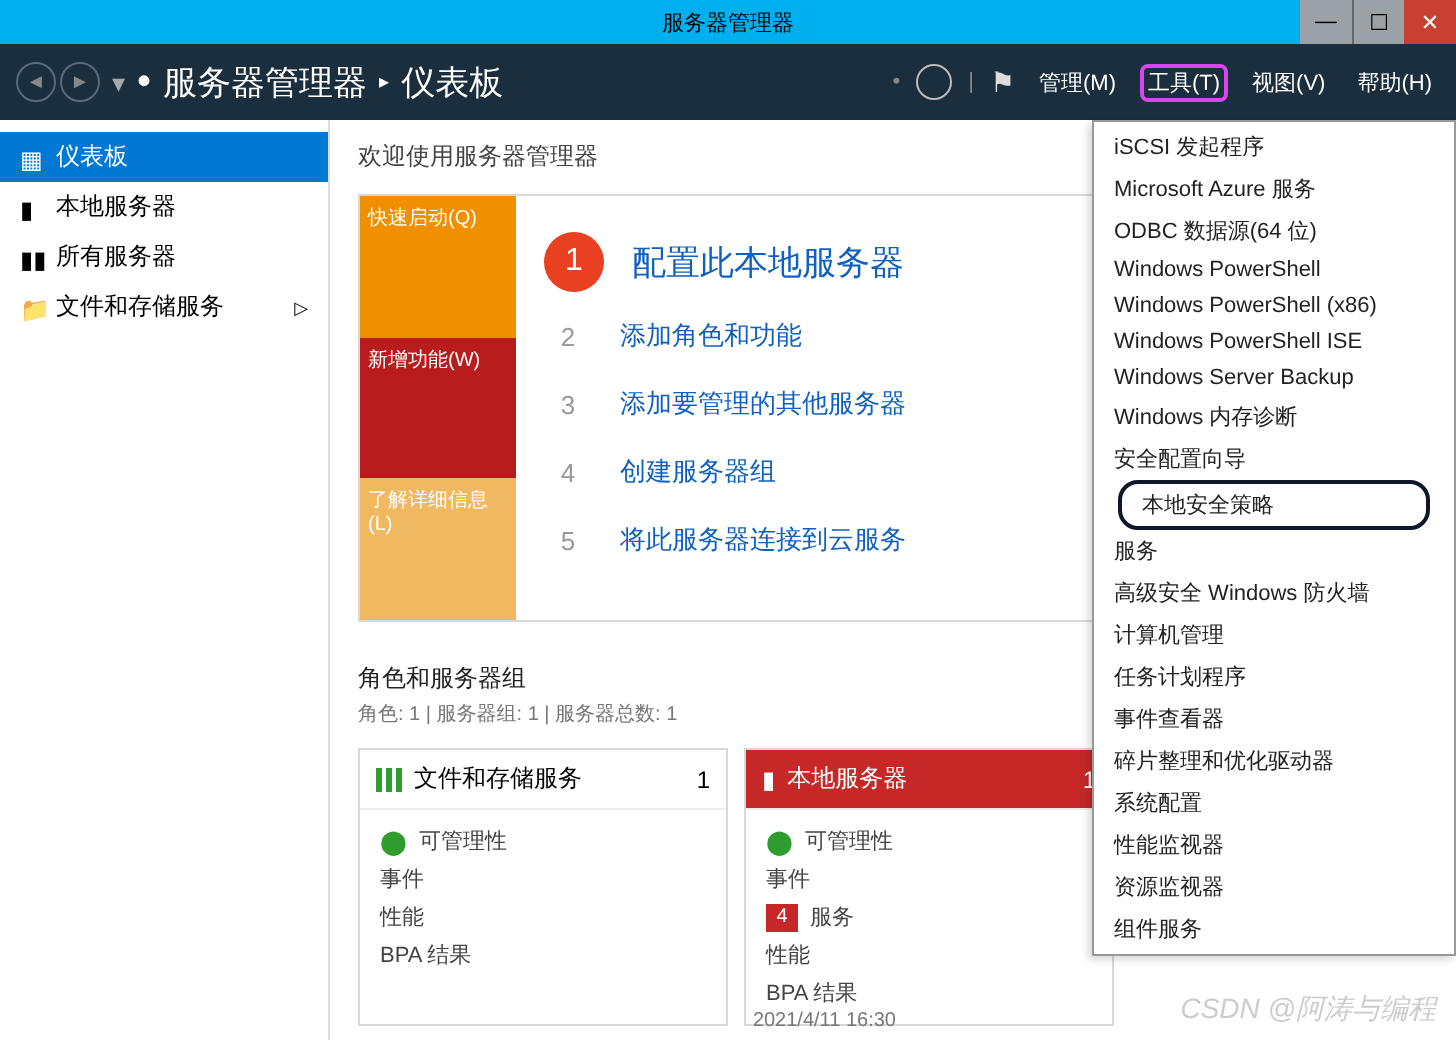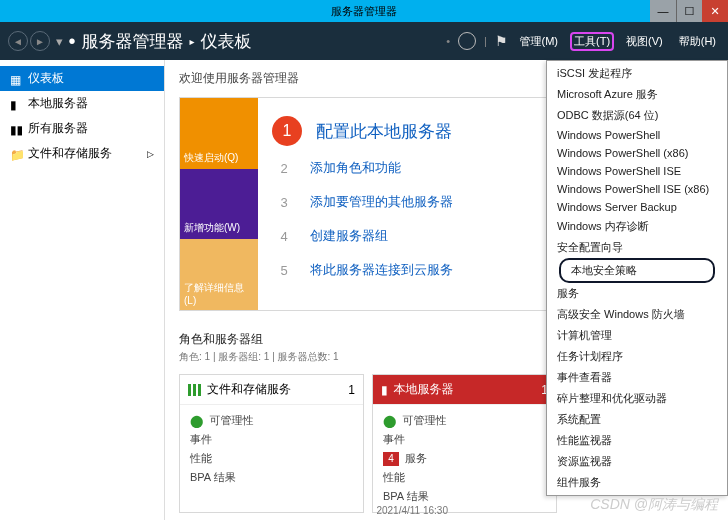--- a/index.html
+++ b/index.html
@@ -24,23 +24,23 @@
 .menu-highlight { border: 2px solid #d946ef; border-radius: 4px; padding: 0px 2px; }
 .body { display: flex; height: 460px; position: relative; }
 .sidebar { width: 165px; background: #fff; border-right: 1px solid #ddd; padding-top: 6px; }
 .sb-item { padding: 4px 10px; font-size: 12px; display: flex; align-items: center; gap: 6px; }
 .sb-item.active { background: #0078d4; color: #fff; }
 .sb-icon { width: 12px; height: 12px; display: inline-block; }
 .content { flex: 1; padding: 10px 14px; overflow: hidden; }
 .welcome-title { font-size: 12px; color: #444; margin-bottom: 10px; }
 .welcome-card { display: flex; border: 1px solid #d8d8d8; margin-bottom: 20px; }
 .welcome-tabs { width: 78px; display: flex; flex-direction: column; font-size: 10px; color: #fff; }
-.wtab { flex: 1; display: flex; align-items: flex-end; padding: 4px; min-height: 70px; }
+.wtab { flex: 1; display: flex; align-items: flex-start; padding: 4px; min-height: 70px; }
 .wtab1 { background: #f09000; }
-.wtab2 { background: #4c1d95; }
+.wtab2 { background: #b91c1c; }
 .wtab3 { background: #f0b860; }
 .welcome-main { flex: 1; padding: 18px 14px; }
 .step { display: flex; align-items: center; gap: 14px; margin-bottom: 10px; font-size: 13px; }
 .step-num { width: 24px; height: 24px; border-radius: 50%; display: flex; align-items: center; justify-content: center; font-size: 13px; color: #999; }
 .step1 .step-num { background: #e84020; color: #fff; width: 30px; height: 30px; font-size: 16px; }
 .step1 .step-text { color: #1060c0; font-size: 17px; }
 .step-text { color: #1060c0; }
 .roles-title { font-size: 12px; color: #222; }
 .roles-sub { font-size: 10px; color: #777; margin-top: 2px; margin-bottom: 10px; }
 .tiles { display: flex; gap: 8px; }
@@ -212,21 +212,20 @@
   </div>
 </div>
 
 <div class="dropdown">
   <div class="dd-item">iSCSI 发起程序</div>
   <div class="dd-item">Microsoft Azure 服务</div>
   <div class="dd-item">ODBC 数据源(64 位)</div>
   <div class="dd-item">Windows PowerShell</div>
   <div class="dd-item">Windows PowerShell (x86)</div>
   <div class="dd-item">Windows PowerShell ISE</div>
-  <div class="dd-item">Windows PowerShell ISE (x86)</div>
   <div class="dd-item">Windows Server Backup</div>
   <div class="dd-item">Windows 内存诊断</div>
   <div class="dd-item">安全配置向导</div>
   <div class="dd-item dd-highlight">本地安全策略</div>
   <div class="dd-item">服务</div>
   <div class="dd-item">高级安全 Windows 防火墙</div>
   <div class="dd-item">计算机管理</div>
   <div class="dd-item">任务计划程序</div>
   <div class="dd-item">事件查看器</div>
   <div class="dd-item">碎片整理和优化驱动器</div>

